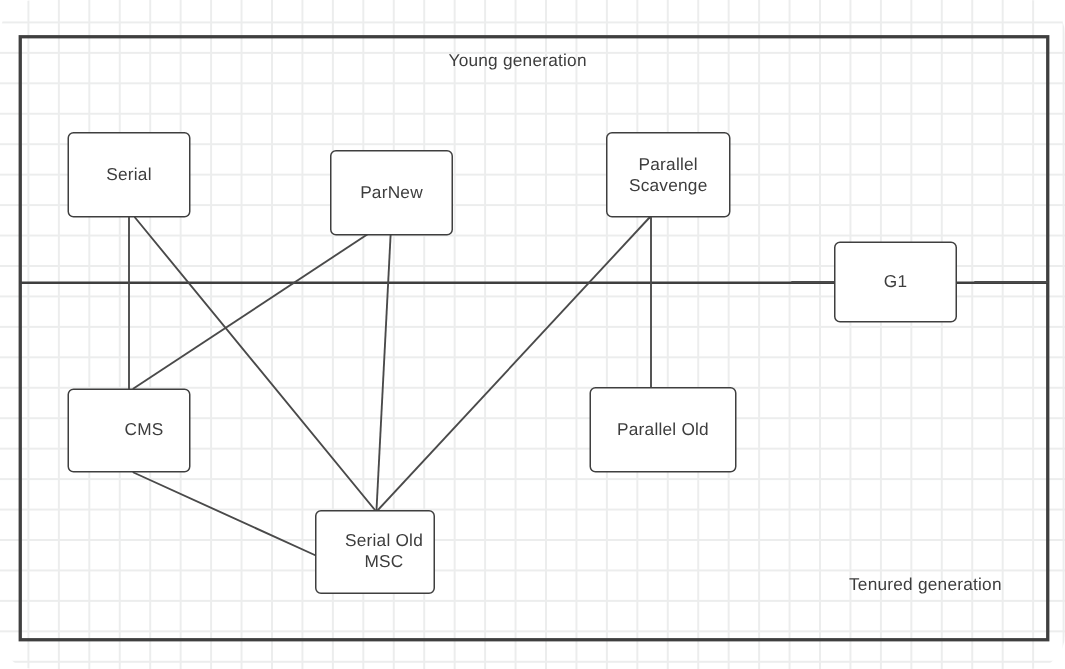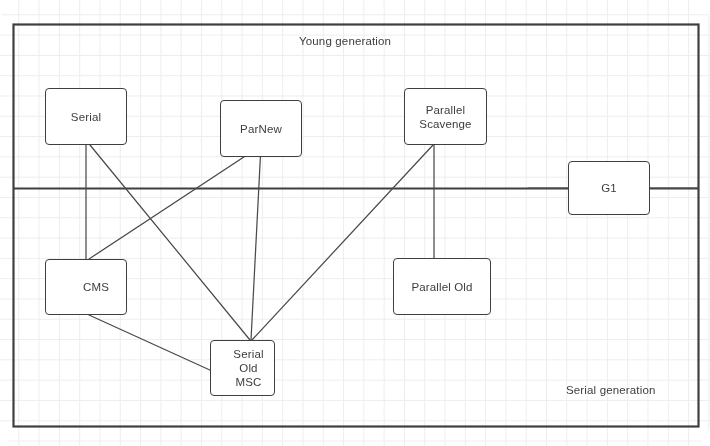--- a/index.html
+++ b/index.html
@@ -70,55 +70,55 @@
         <line x1="89" y1="315" x2="212" y2="371" stroke="#4a4a4a" stroke-width="1.25" stroke-linecap="round"></line>
         <line x1="433" y1="145" x2="252" y2="340" stroke="#4a4a4a" stroke-width="1.25" stroke-linecap="round"></line>
         <line x1="434" y1="145" x2="434" y2="258" stroke="#4a4a4a" stroke-width="1.25" stroke-linecap="round"></line>
         <line x1="568" y1="188" x2="528" y2="188" stroke="#4a4a4a" stroke-width="1.25" stroke-linecap="round"></line>
         <line x1="650" y1="188" x2="698" y2="188" stroke="#4a4a4a" stroke-width="1.25" stroke-linecap="round"></line>
       </g>
   </svg>
 
   <div class="region-label" style="left:299px; top:35px;">Young generation</div>
 
-  <div class="region-label" style="left:566px; top:384px;">Serial generation</div>
+  <div class="region-label" style="left:566px; top:384px;">Tenured generation</div>
 
   <div id="nodes-layer">
       <div class="node" style="left: 45px; top: 88px; width: 82px; height: 57px;">
         <div>
           <span>Serial</span>
         </div>
       </div>
       <div class="node" style="left: 220px; top: 100px; width: 82px; height: 57px;">
         <div>
           <span>ParNew</span>
         </div>
       </div>
       <div class="node" style="left: 404px; top: 88px; width: 83px; height: 57px;">
         <div>
           <span>Parallel</span>
           <span>Scavenge</span>
         </div>
       </div>
-      <div class="node" style="left: 568px; top: 161px; width: 82px; height: 54px;">
+      <div class="node" style="left: 556px; top: 161px; width: 82px; height: 54px;">
         <div>
           <span>G1</span>
         </div>
       </div>
       <div class="node" style="left: 45px; top: 259px; width: 82px; height: 56px; padding-left: 20px;">
         <div>
           <span>CMS</span>
         </div>
       </div>
       <div class="node" style="left: 393px; top: 258px; width: 98px; height: 57px;">
         <div>
           <span>Parallel Old</span>
         </div>
       </div>
-      <div class="node" style="left: 210px; top: 340px; width: 65px; height: 56px; padding-left: 12px;">
+      <div class="node" style="left: 210px; top: 340px; width: 80px; height: 56px; padding-left: 12px;">
         <div>
           <span>Serial Old</span>
           <span>MSC</span>
         </div>
       </div>
     </div>
 
 </div>
 
 </body></html>

